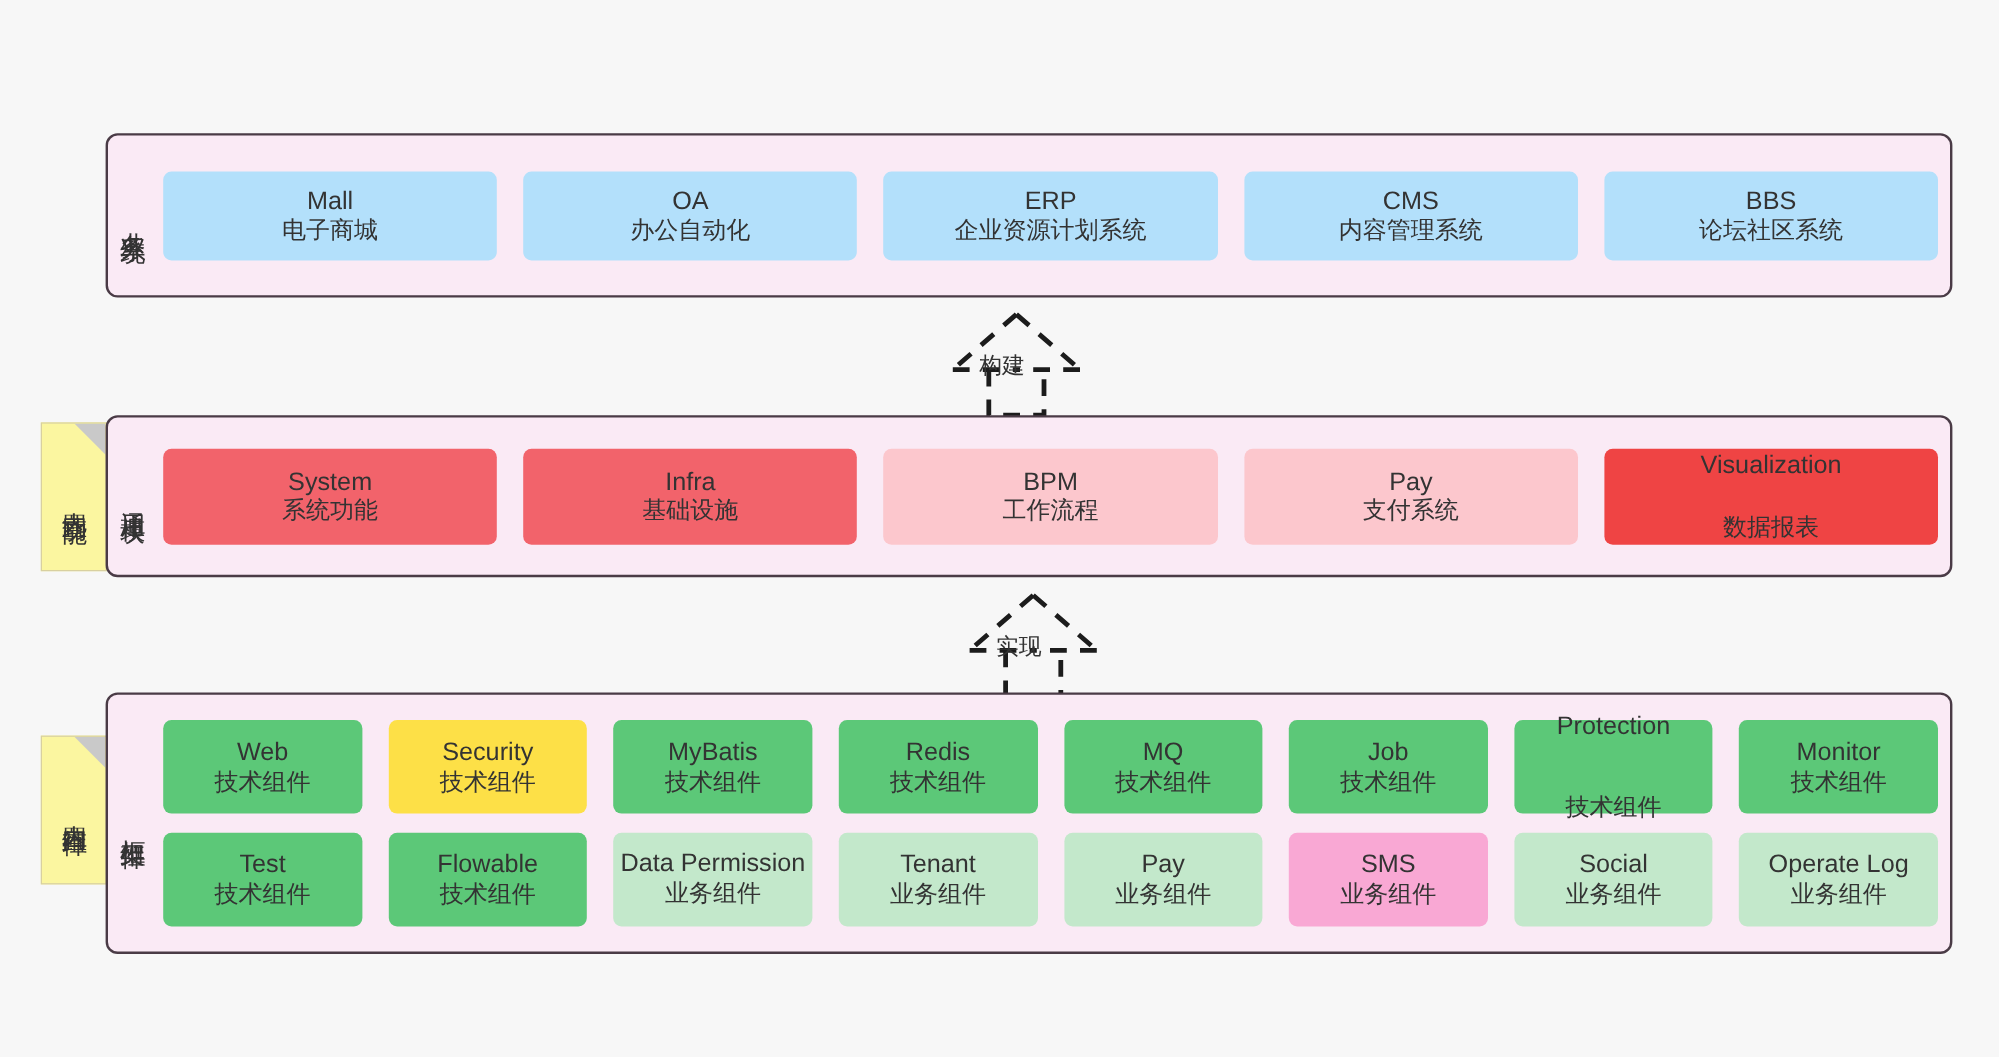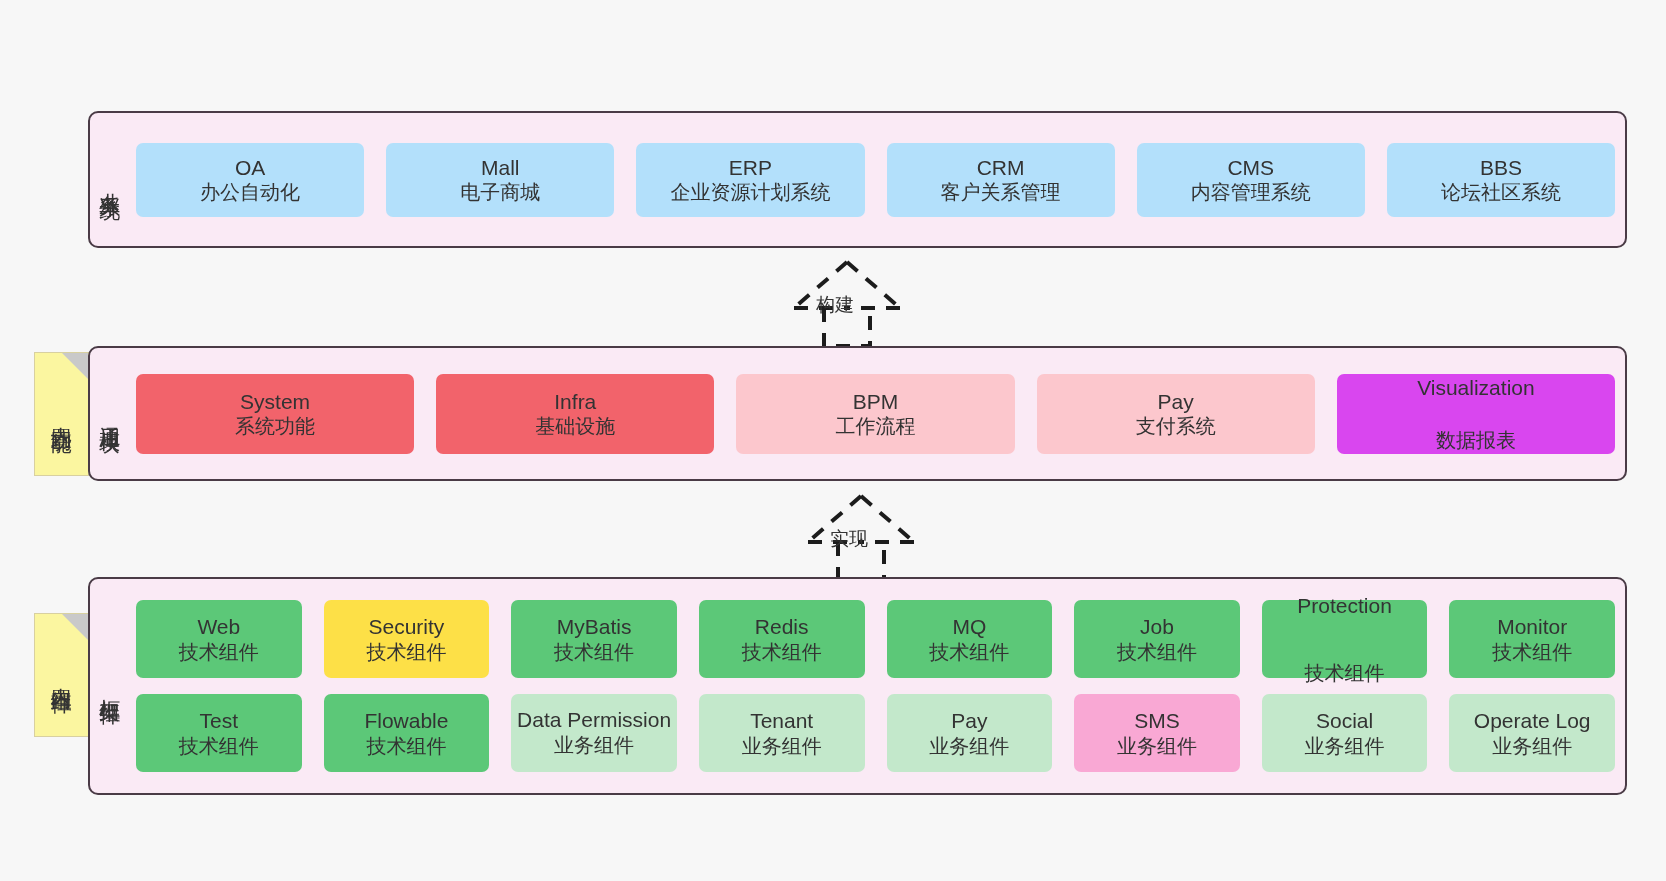--- a/index.html
+++ b/index.html
@@ -148,34 +148,30 @@
 </head>
 <body>
 
 <div id="canvas">
 
   <div class="layer" id="layer-business">
     <div class="layer-title">业务系统</div>
     <div class="layer-body">
       <div class="row">
         <div class="card" style="background: rgb(179, 224, 251);">
+          <span class="en">Mall</span>
+          <span class="cn">电子商城</span>
+        </div>
+        <div class="card" style="background: rgb(179, 224, 251);">
           <span class="en">OA</span>
           <span class="cn">办公自动化</span>
         </div>
         <div class="card" style="background: rgb(179, 224, 251);">
-          <span class="en">Mall</span>
-          <span class="cn">电子商城</span>
-        </div>
-        <div class="card" style="background: rgb(179, 224, 251);">
           <span class="en">ERP</span>
           <span class="cn">企业资源计划系统</span>
-        </div>
-        <div class="card" style="background: rgb(179, 224, 251);">
-          <span class="en">CRM</span>
-          <span class="cn">客户关系管理</span>
         </div>
         <div class="card" style="background: rgb(179, 224, 251);">
           <span class="en">CMS</span>
           <span class="cn">内容管理系统</span>
         </div>
         <div class="card" style="background: rgb(179, 224, 251);">
           <span class="en">BBS</span>
           <span class="cn">论坛社区系统</span>
         </div>
       </div>
@@ -209,21 +205,21 @@
           <span class="cn">基础设施</span>
         </div>
         <div class="card" style="background: rgb(252, 199, 205);">
           <span class="en">BPM</span>
           <span class="cn">工作流程</span>
         </div>
         <div class="card" style="background: rgb(252, 199, 205);">
           <span class="en">Pay</span>
           <span class="cn">支付系统</span>
         </div>
-        <div class="card" style="background: #d946ef; gap: 28px;">
+        <div class="card" style="background: #ef4444; gap: 28px;">
           <span class="en">Visualization</span>
           <span class="cn">数据报表</span>
         </div>
       </div>
     </div>
   </div>
 
   <div class="arrow-wrap" id="arrow-impl">
     <svg width="190" height="92" viewBox="0 0 190 92">
       <path d="M 95 6 L 148 52 M 95 6 L 42 52" fill="none" stroke="#1c1c1c" stroke-width="4" stroke-dasharray="14,11" stroke-linecap="butt"></path>

